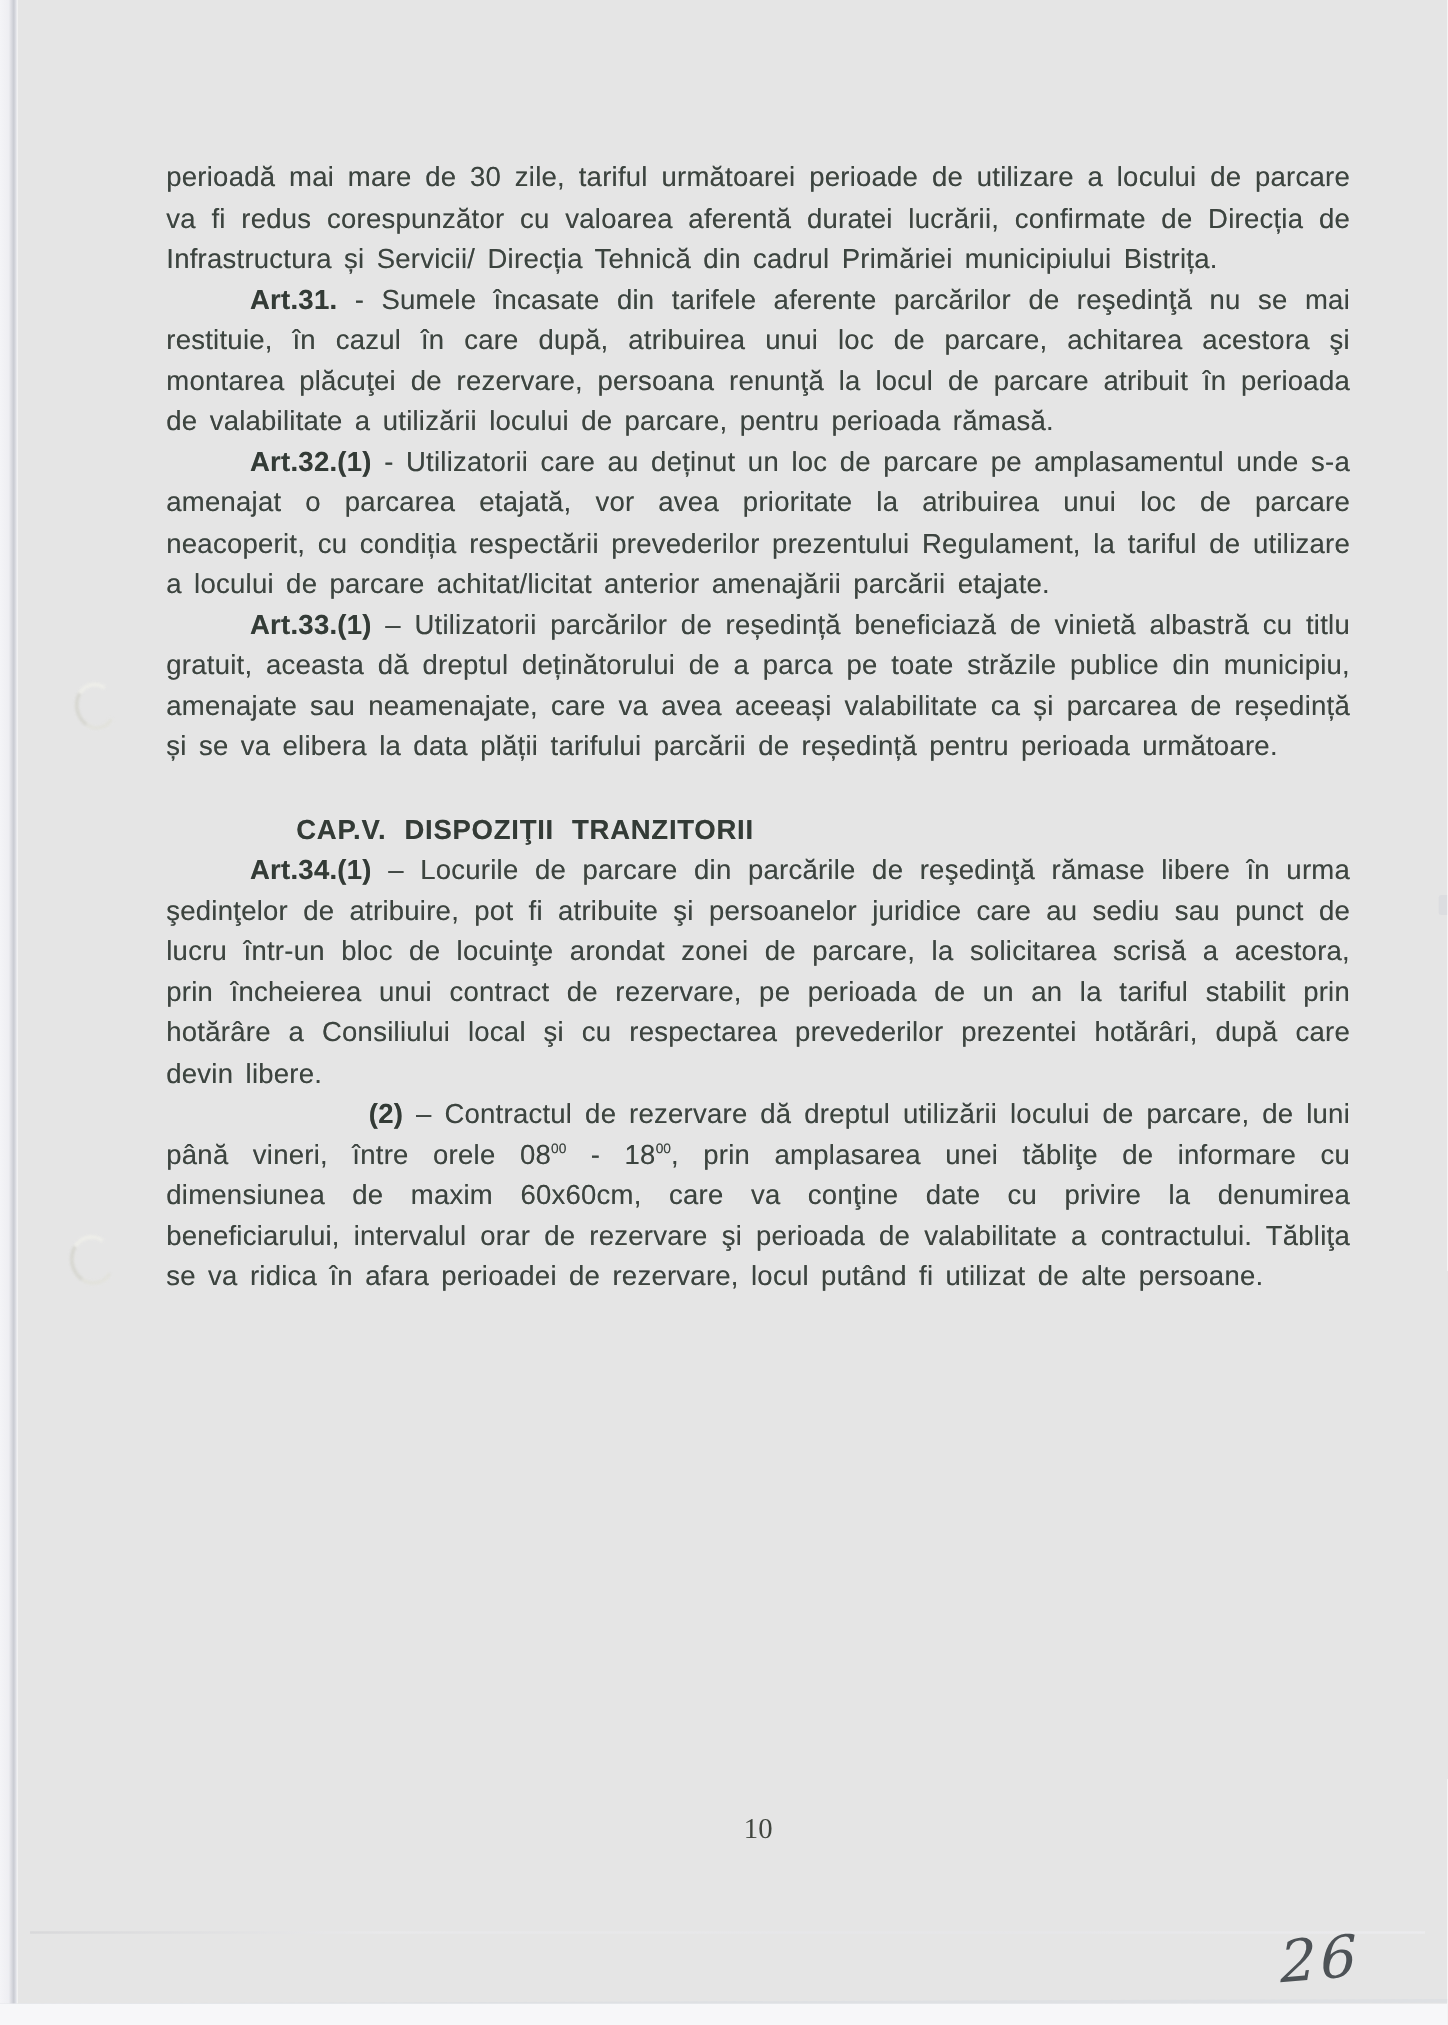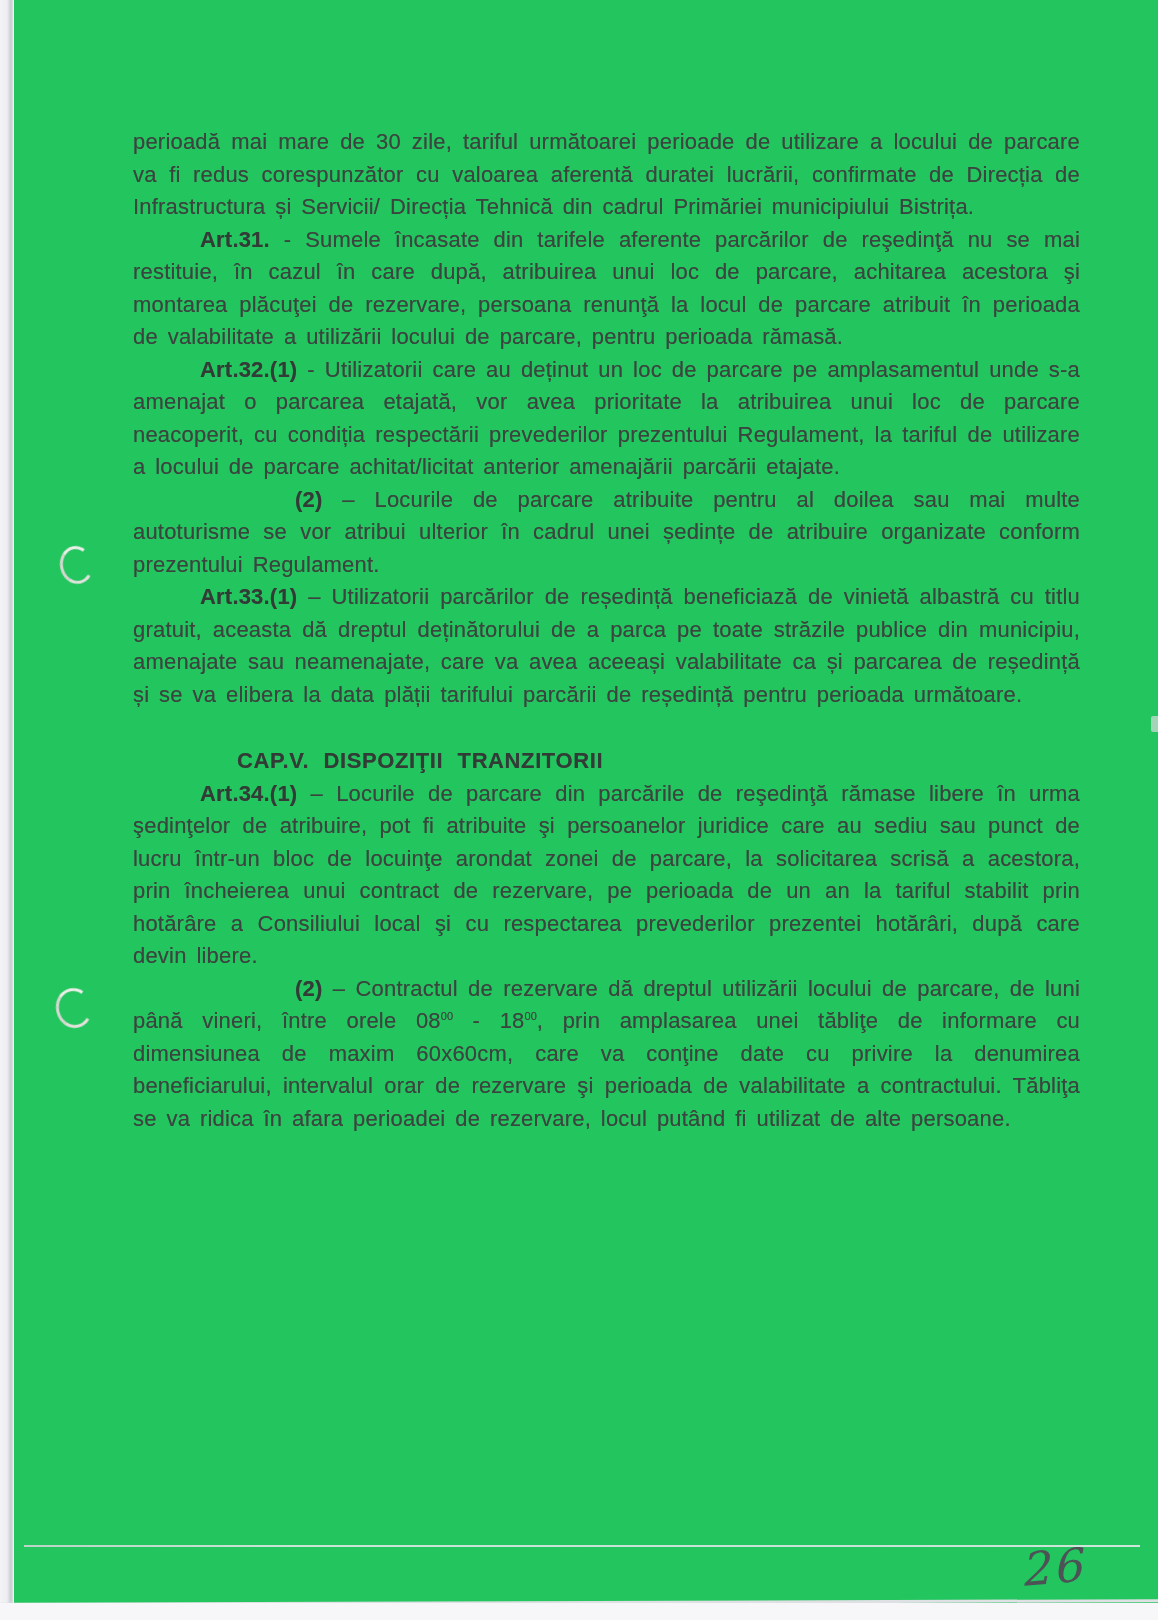--- a/index.html
+++ b/index.html
@@ -1,20 +1,20 @@
 <!DOCTYPE html>
 <html><head>
 <meta charset="utf-8">
 <style>
   html, body { margin: 0; padding: 0; background: #ffffff; }
   .page {
     position: relative;
     width: 1158px;
     height: 1620px;
-    background: #22c55e;
+    background: #e5e5e5;
     overflow: hidden;
     font-family: "Liberation Sans", "DejaVu Sans", sans-serif;
     text-decoration: underline;
   }
   
   .edge-left {
     position: absolute; left: 0; top: 0; bottom: 0; width: 14px;
     background: linear-gradient(to right, #f4f4f7 0px, #eeeef2 7px, #c9cbd2 11px, #e2e3e8 13px, #fdfdfd 14px);
   }
   .edge-mark-right {
@@ -99,24 +99,24 @@
 <div class="page">
   <div class="edge-left"></div>
   <div class="edge-mark-right"></div>
   <div class="punch punch1"></div>
   <div class="punch punch2"></div>
 
   <div class="doc-body">
       <p class="para flush"><span>perioadă mai mare de 30 zile, tariful următoarei perioade de utilizare a locului de parcare va fi redus corespunzător cu valoarea aferentă duratei lucrării, confirmate de Direcția de Infrastructura și Servicii/ Direcția Tehnică din cadrul Primăriei municipiului Bistrița.</span></p>
       <p class="para ind1"><span class="b">Art.31.</span><span> - Sumele încasate din tarifele aferente parcărilor de reşedinţă nu se mai restituie, în cazul în care după, atribuirea unui loc de parcare, achitarea acestora şi montarea plăcuţei de rezervare, persoana renunţă la locul de parcare atribuit în perioada de valabilitate a utilizării locului de parcare, pentru perioada rămasă.</span></p>
       <p class="para ind1"><span class="b">Art.32.(1)</span><span> - Utilizatorii care au deținut un loc de parcare pe amplasamentul unde s-a amenajat o parcarea etajată, vor avea prioritate la atribuirea unui loc de parcare neacoperit, cu condiția respectării prevederilor prezentului Regulament, la tariful de utilizare a locului de parcare achitat/licitat anterior amenajării parcării etajate.</span></p>
-      <p class="para ind2"><span class="b">(2)</span><span> – Locurile de parcare atribuite pentru al doilea sau mai multe autoturisme se vor atribui ulterior în cadrul unei ședințe de atribuire organizate conform prezentului Regulament.</span></p>
       <p class="para ind1"><span class="b">Art.33.(1)</span><span> – Utilizatorii parcărilor de reședință beneficiază de vinietă albastră cu titlu gratuit, aceasta dă dreptul deținătorului de a parca pe toate străzile publice din municipiu, amenajate sau neamenajate, care va avea aceeași valabilitate ca și parcarea de reședință și se va elibera la data plății tarifului parcării de reședință pentru perioada următoare.</span></p>
       <p class="para heading"><span class="b">CAP.V. DISPOZIŢII TRANZITORII</span></p>
       <p class="para ind1"><span class="b">Art.34.(1)</span><span> – Locurile de parcare din parcările de reşedinţă rămase libere în urma şedinţelor de atribuire, pot fi atribuite şi persoanelor juridice care au sediu sau punct de lucru într-un bloc de locuinţe arondat zonei de parcare, la solicitarea scrisă a acestora, prin încheierea unui contract de rezervare, pe perioada de un an la tariful stabilit prin hotărâre a Consiliului local şi cu respectarea prevederilor prezentei hotărâri, după care devin libere.</span></p>
       <p class="para ind2"><span class="b">(2)</span><span> – Contractul de rezervare dă dreptul utilizării locului de parcare, de luni până vineri, între orele 08</span><sup>00</sup><span> - 18</span><sup>00</sup><span>, prin amplasarea unei tăbliţe de informare cu dimensiunea de maxim 60x60cm, care va conţine date cu privire la denumirea beneficiarului, intervalul orar de rezervare şi perioada de valabilitate a contractului. Tăbliţa se va ridica în afara perioadei de rezervare, locul putând fi utilizat de alte persoane.</span></p>
     </div>
 
+  <div class="page-number">10</div>
   <div class="fold-line"></div>
   <div class="handwritten">26</div>
   <div class="bottom-edge"></div>
   <div class="below-edge"></div>
 </div>
 
 </body></html>

